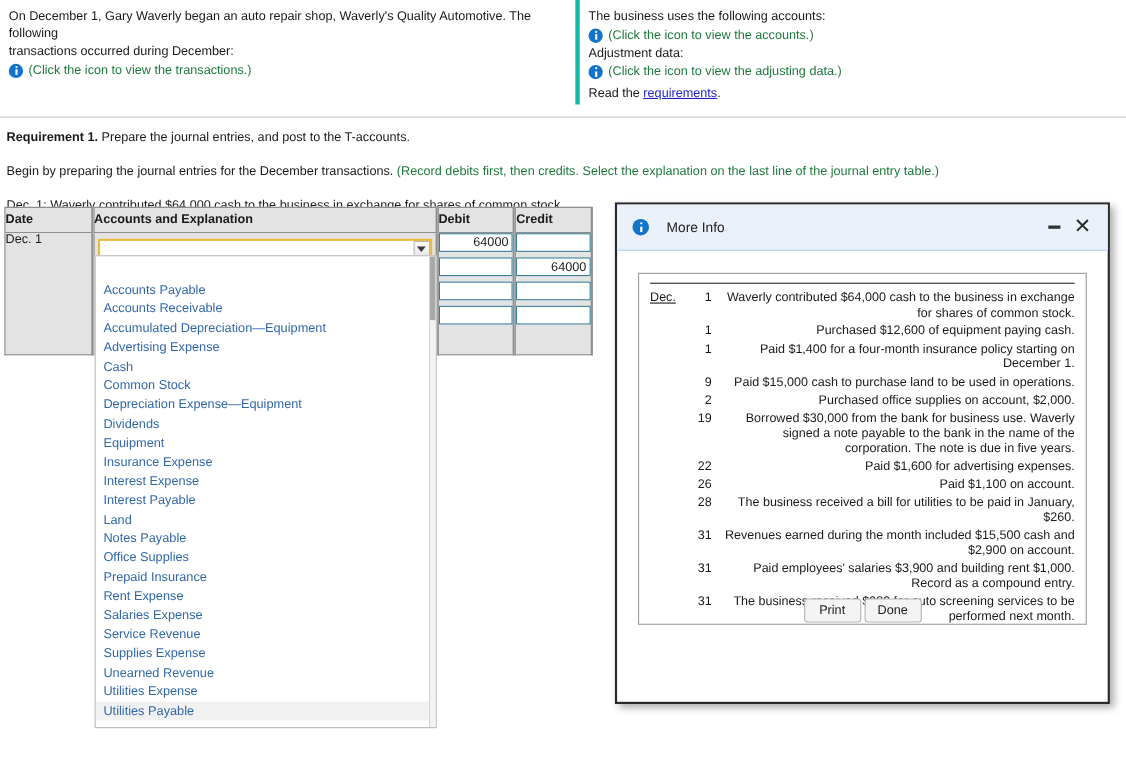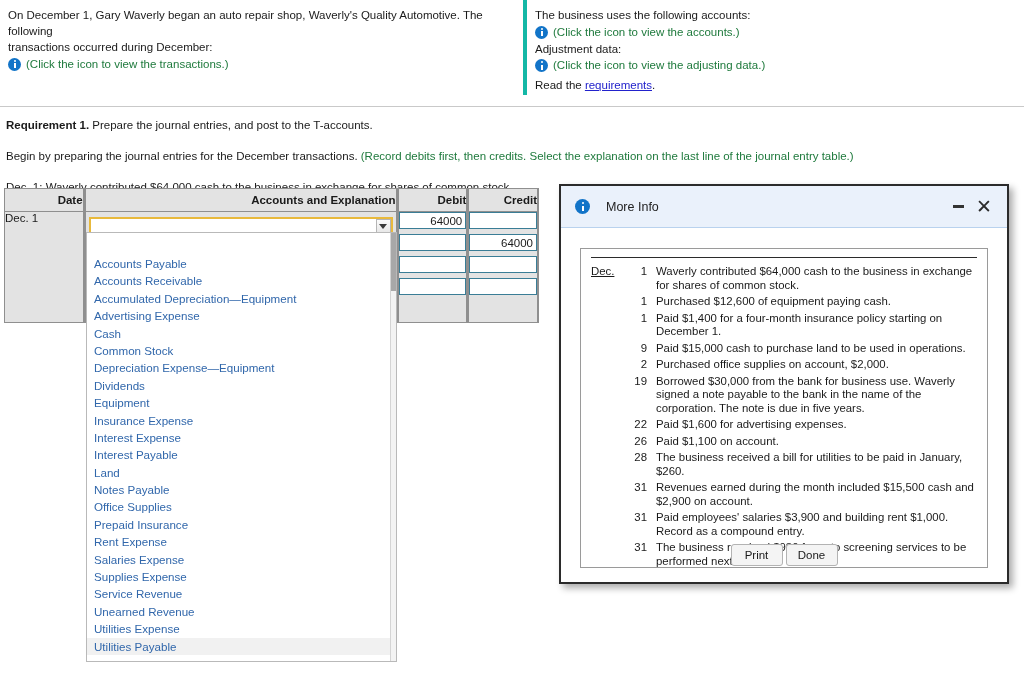--- a/index.html
+++ b/index.html
@@ -106,21 +106,21 @@
     border-spacing: 0;
   }
   #journal-table th {
     background: #e3e3e3;
     border: 1px solid #8f8f8f;
     border-right: 2px solid #8f8f8f;
     font-size: 11.5px;
     font-weight: bold;
     color: #1a1a1a;
     height: 22px;
-    text-align: right;
+    text-align: left;
     padding: 0;
   }
   #journal-table td {
     background: #e3e3e3;
     border-left: 1px solid #8f8f8f;
     border-right: 2px solid #8f8f8f;
     border-bottom: 1px solid #8f8f8f;
     padding: 0;
     vertical-align: top;
   }
@@ -232,21 +232,21 @@
     height: 58px;
     background: #a8a8a8;
   }
 
   
   #more-info-modal {
     position: absolute;
     left: 559px;
     top: 184px;
     width: 450px;
-    height: 400px;
+    height: 456px;
     background: #ffffff;
     border: 2px solid #2b2b2b;
     box-sizing: border-box;
     box-shadow: 4px 4px 7px rgba(0,0,0,0.33);
     z-index: 50;
   }
   #modal-titlebar {
     height: 42px;
     background: #eaf1fb;
     border-bottom: 1px solid #b9d2ee;
@@ -332,21 +332,21 @@
     width: 34px;
     flex: 0 0 34px;
     text-decoration: underline;
   }
   .trans-day {
     width: 22px;
     flex: 0 0 22px;
     text-align: right;
     padding-right: 9px;
   }
-  .trans-text { flex: 1 1 auto; }
+  .trans-text { flex: 1 1 auto; text-align: right; }
   #modal-footer {
     position: absolute;
     left: 0; right: 0;
     bottom: 22px;
     display: flex;
     justify-content: center;
     gap: 3px;
   }
   .modal-btn {
     min-width: 52px;
@@ -452,22 +452,22 @@
       <div class="dd-item">Equipment</div>
       <div class="dd-item">Insurance Expense</div>
       <div class="dd-item">Interest Expense</div>
       <div class="dd-item">Interest Payable</div>
       <div class="dd-item">Land</div>
       <div class="dd-item">Notes Payable</div>
       <div class="dd-item">Office Supplies</div>
       <div class="dd-item">Prepaid Insurance</div>
       <div class="dd-item">Rent Expense</div>
       <div class="dd-item">Salaries Expense</div>
+      <div class="dd-item">Service Revenue</div>
       <div class="dd-item">Supplies Expense</div>
-      <div class="dd-item">Service Revenue</div>
       <div class="dd-item">Unearned Revenue</div>
       <div class="dd-item">Utilities Expense</div>
       <div class="dd-item selected">Utilities Payable</div>
     </div>
   <div id="dropdown-scrollbar">
     <div class="thumb"></div>
   </div>
 </div>
 
 <div id="more-info-modal">

